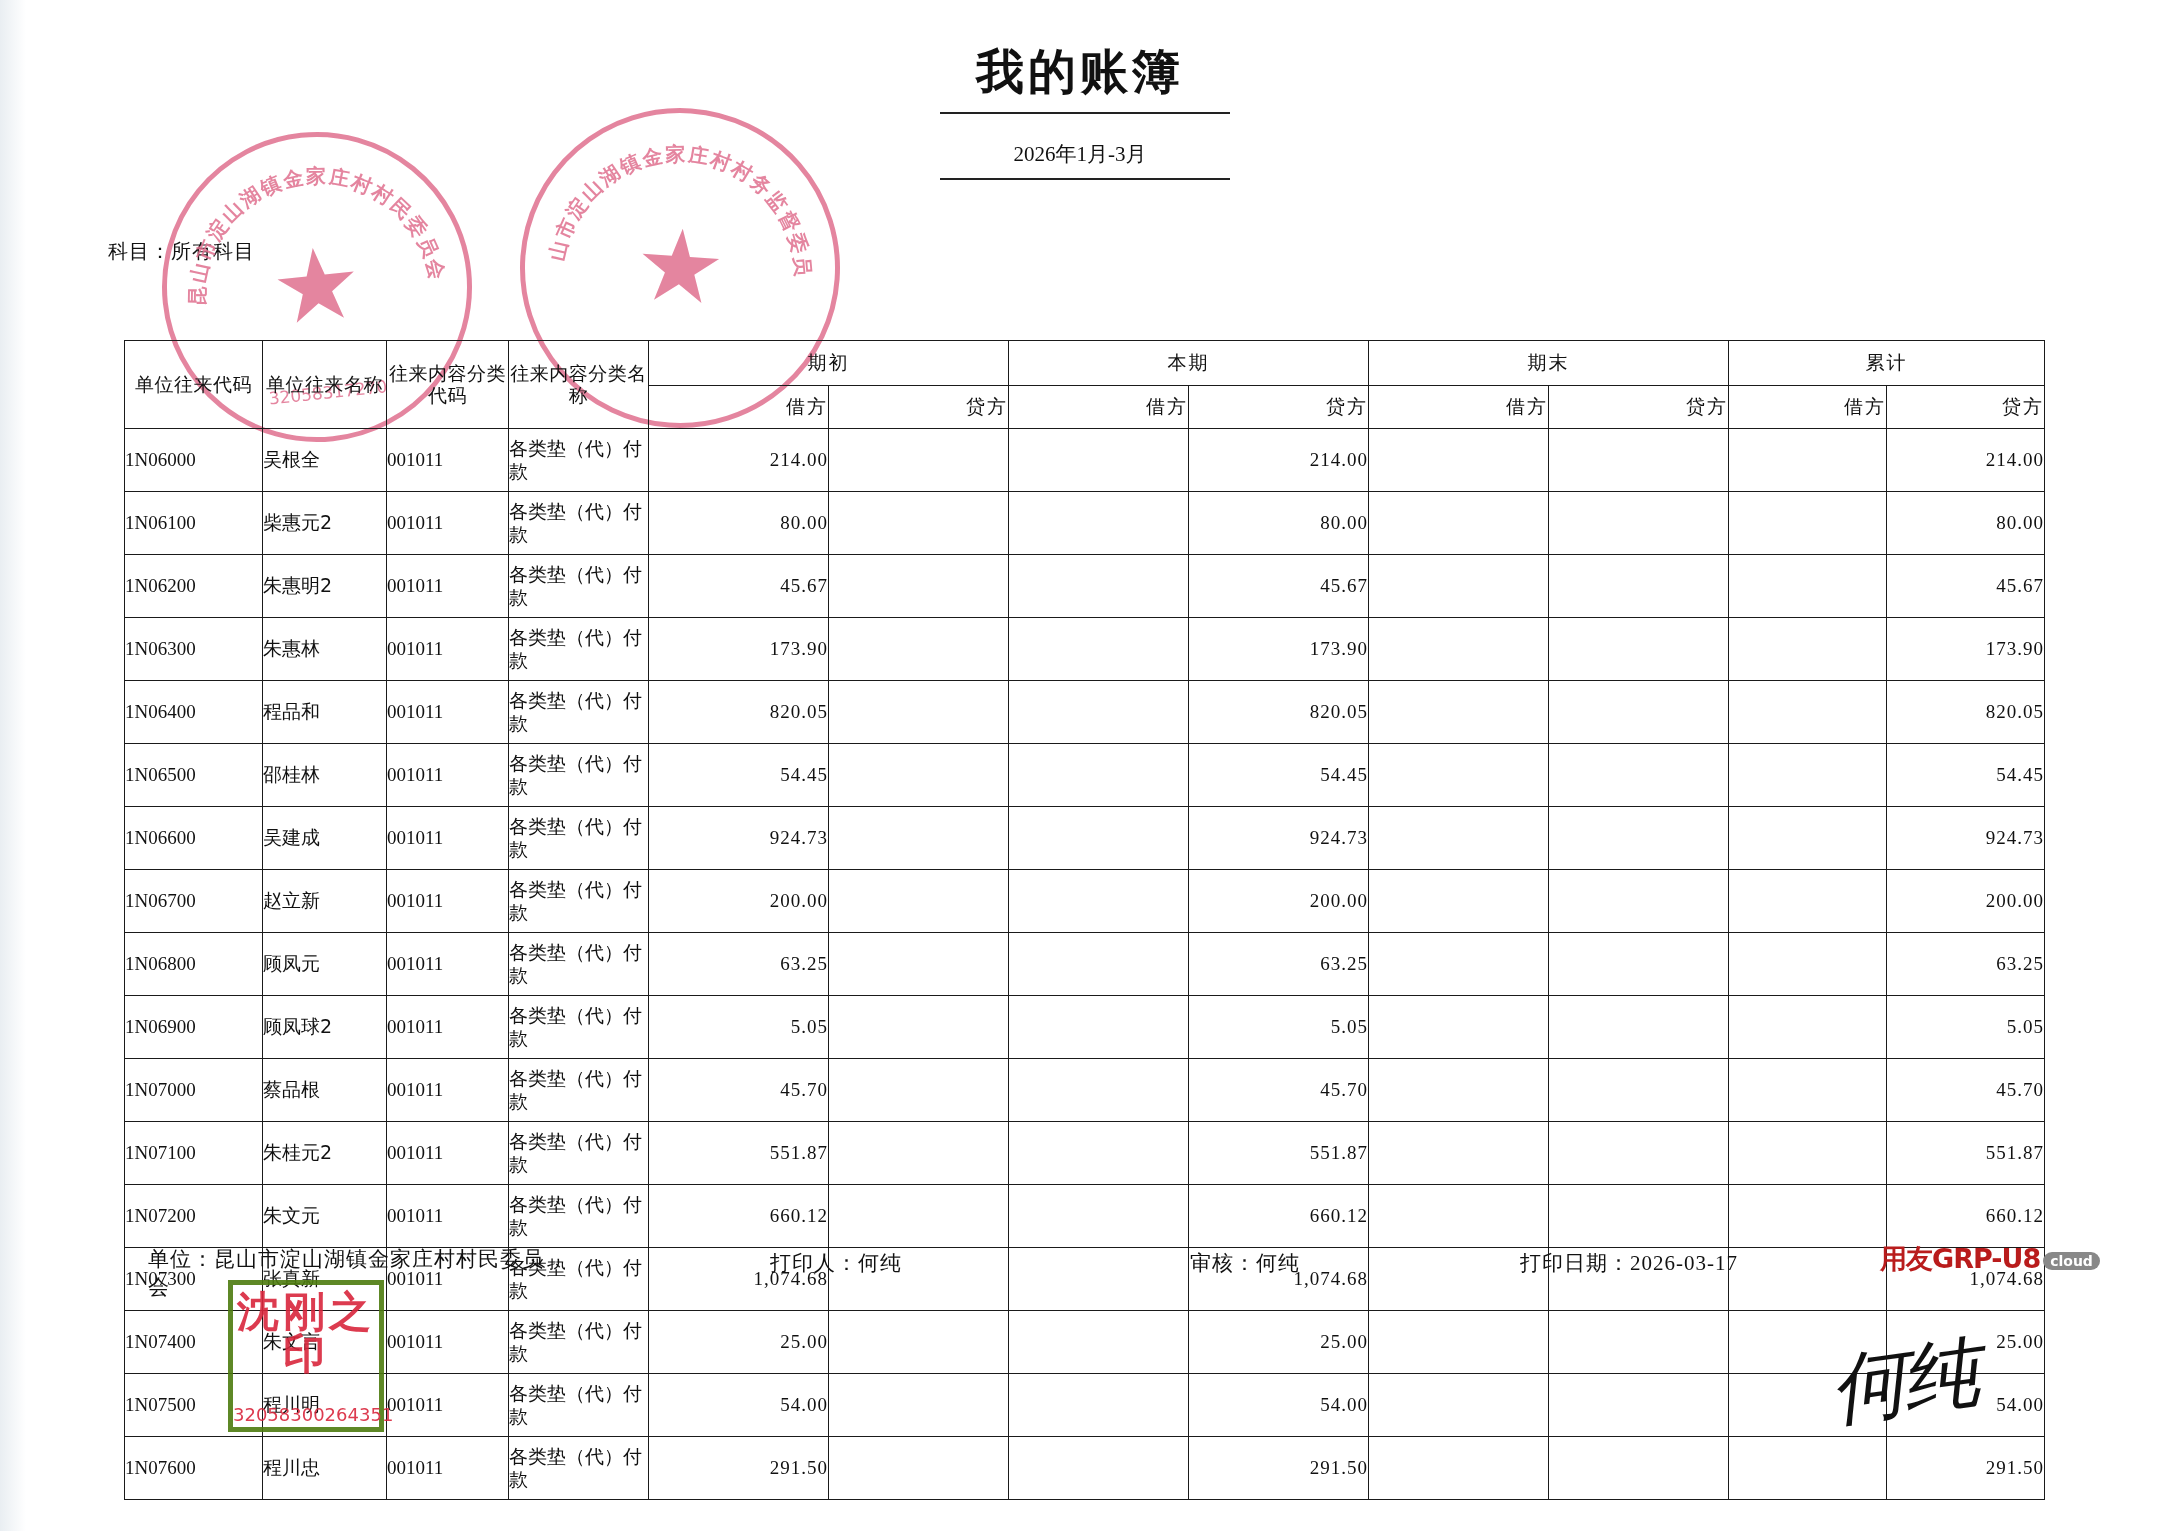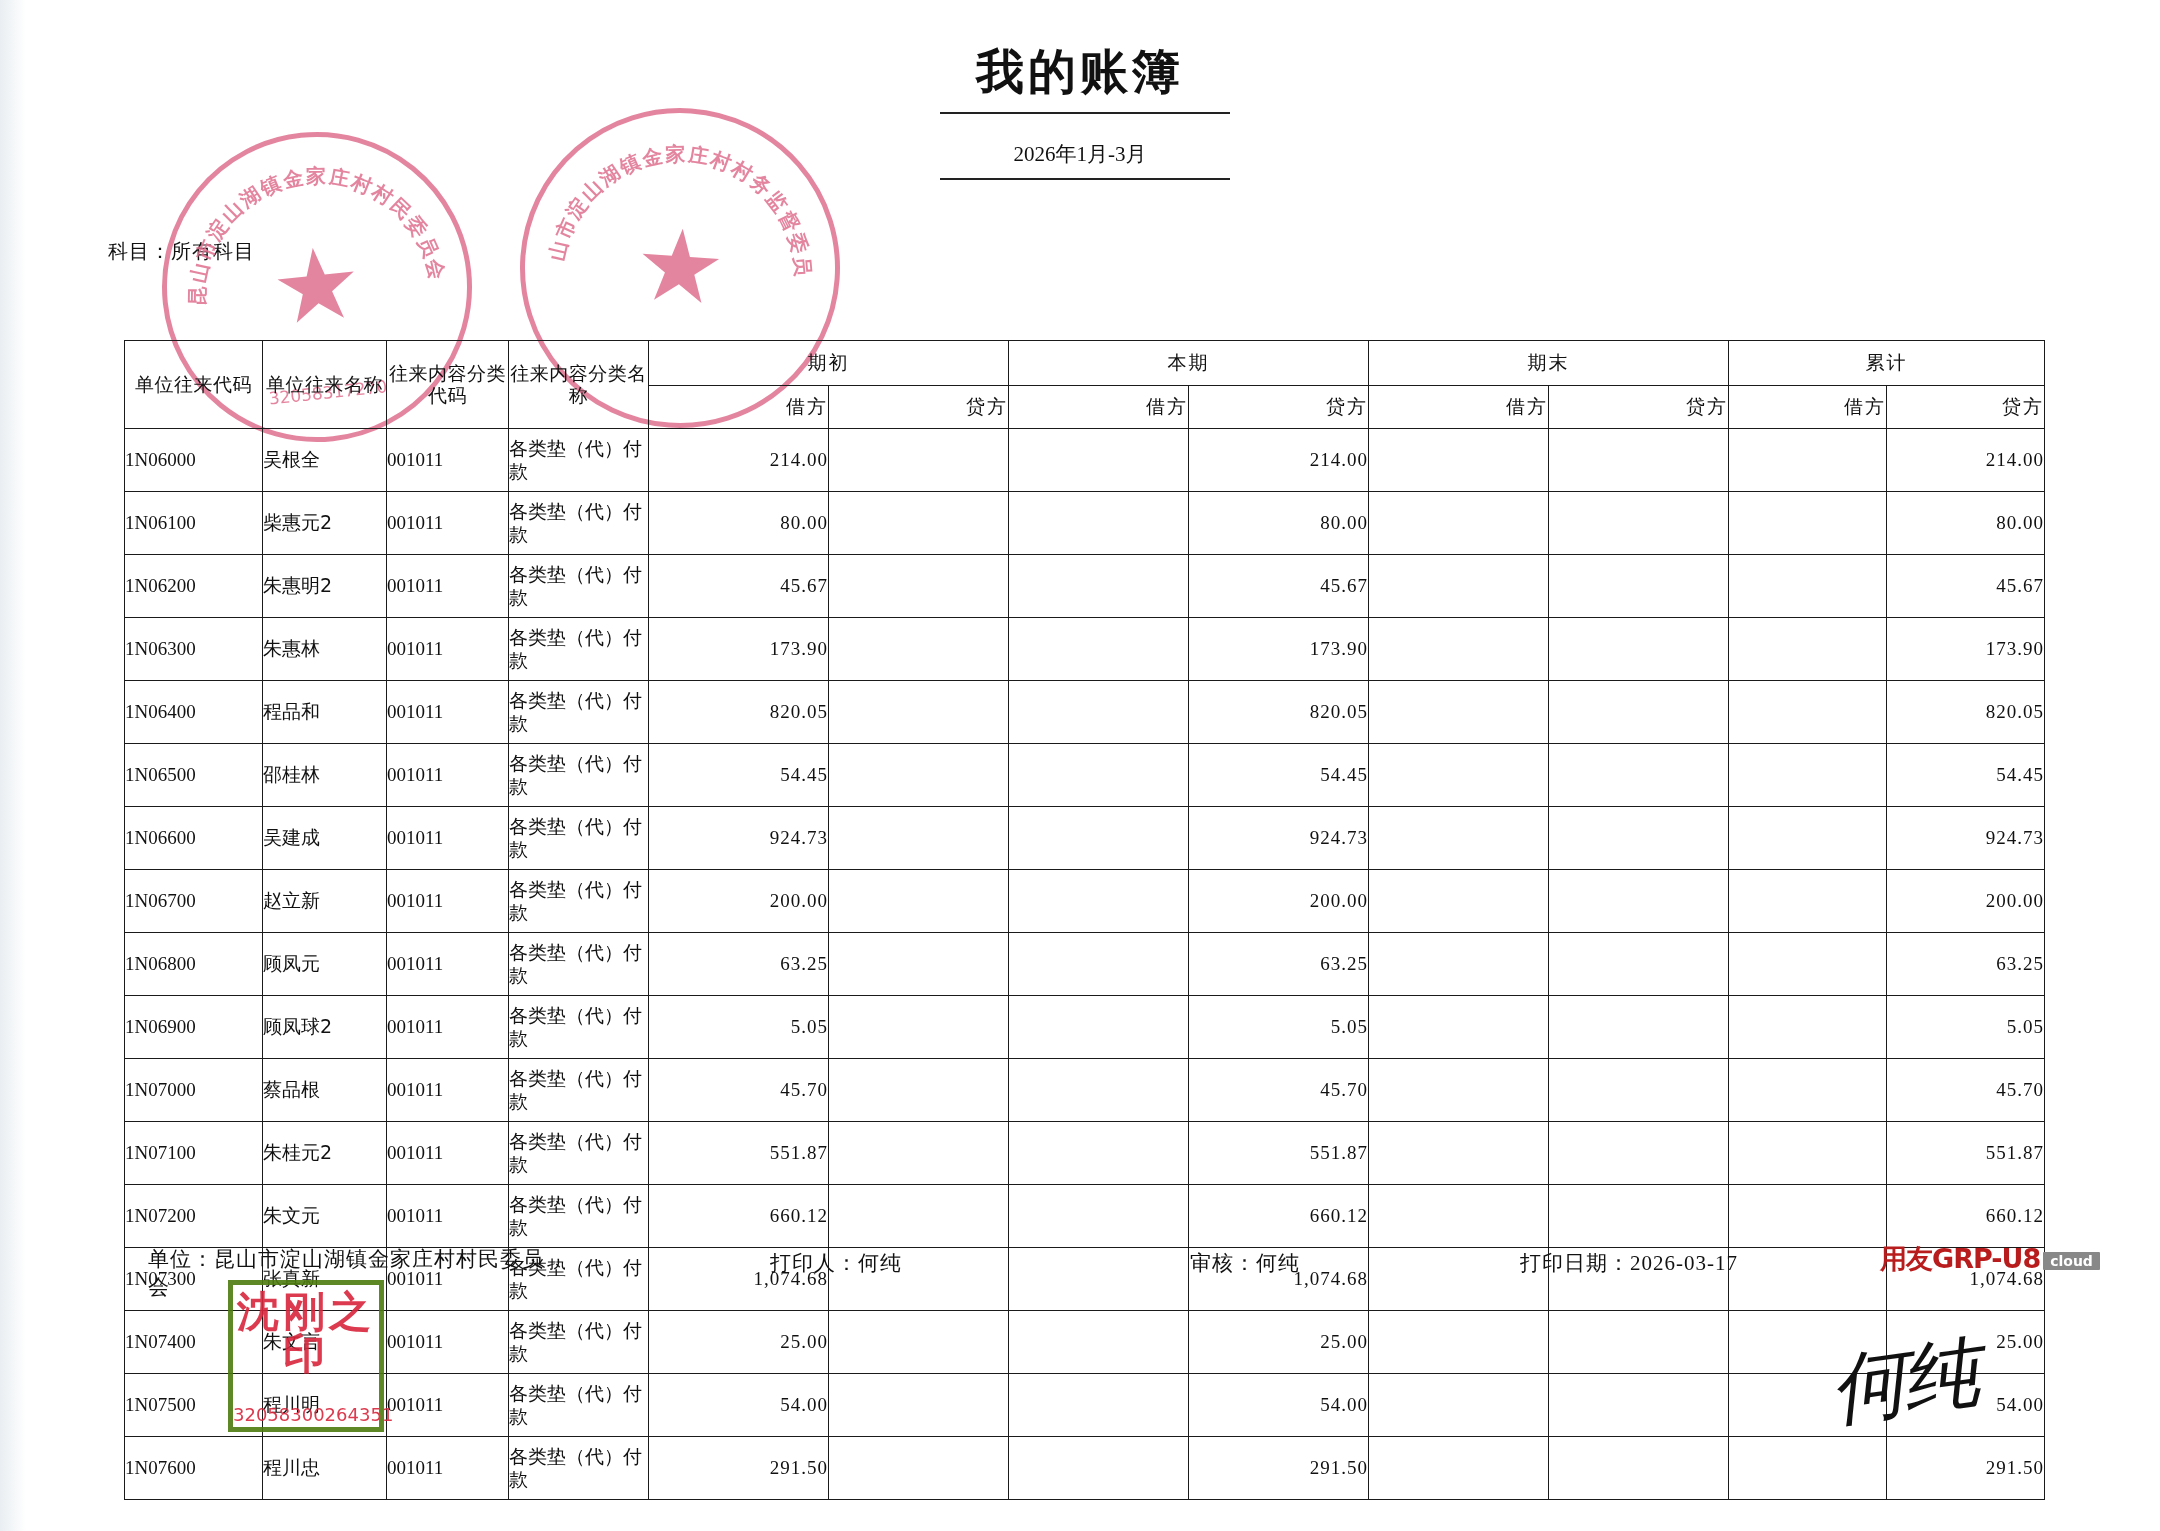--- a/index.html
+++ b/index.html
@@ -176,21 +176,21 @@
     color: #d22;
     letter-spacing: -1px;
     white-space: nowrap;
   }
   .f-brand .gr { color: #b91c1c; }
   .f-brand .cloud {
     display: inline-block;
     background: #888;
     color: #fff;
     font-size: 14px;
-    border-radius: 1px;
+    border-radius: 9px;
     padding: 1px 7px;
     vertical-align: middle;
     margin-left: 3px;
     letter-spacing: 0;
   }
 
   
   .stamp-round {
     position: absolute;
     border: 5px solid #e0708f;

